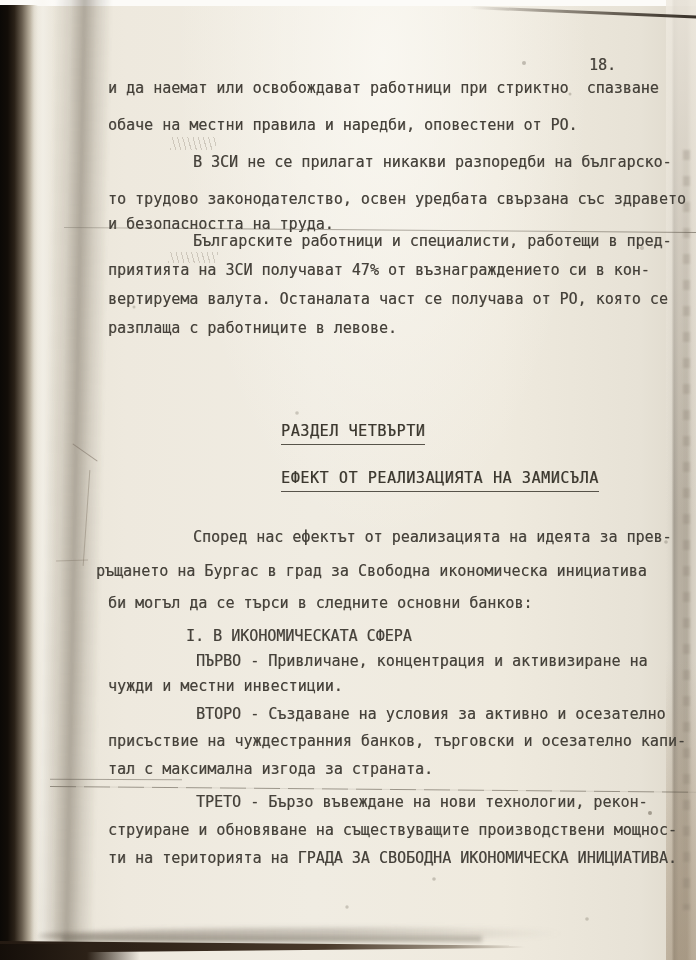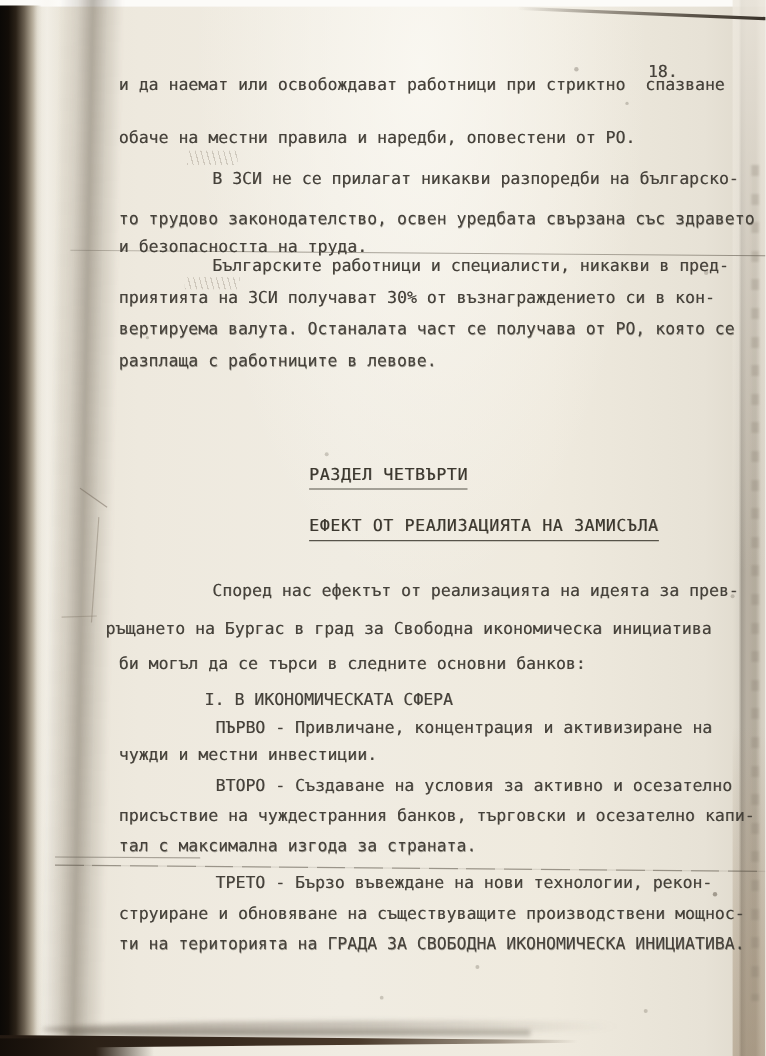--- a/index.html
+++ b/index.html
@@ -106,27 +106,27 @@
   <div class="abs pencil pencil-2"></div>
   <div class="abs bottom-smudge-1"></div>
   <div class="abs bottom-smudge-2"></div>
   <div class="abs bottom-wedge"></div>
   <div class="abs bottom-corner"></div>
   <div class="abs specks"></div>
 
   <div>
     <div class="page-number" style="left:589px;top:56px">18.</div>
 
-    <div class="tline" style="left:108px;top:68px">и да наемат или освобождават работници при стриктно  спазване</div>
+    <div class="tline" style="left:108px;top:79px">и да наемат или освобождават работници при стриктно  спазване</div>
     <div class="tline" style="left:108px;top:116px">обаче на местни правила и наредби, оповестени от РО.</div>
     <div class="tline" style="left:193px;top:153px">В ЗСИ не се прилагат никакви разпоредби на българско-</div>
     <div class="tline" style="left:108px;top:190px">то трудово законодателство, освен уредбата свързана със здравето</div>
     <div class="tline" style="left:108px;top:215px">и безопасността на труда.</div>
-    <div class="tline" style="left:193px;top:232px">Българските работници и специалисти, никакви в пред-</div>
-    <div class="tline" style="left:108px;top:261px">приятията на ЗСИ получават 30% от възнаграждението си в кон-</div>
+    <div class="tline" style="left:193px;top:232px">Българските работници и специалисти, работещи в пред-</div>
+    <div class="tline" style="left:108px;top:261px">приятията на ЗСИ получават 47% от възнаграждението си в кон-</div>
     <div class="tline" style="left:108px;top:290px">вертируема валута. Останалата част се получава от РО, която се</div>
     <div class="tline" style="left:108px;top:319px">разплаща с работниците в левове.</div>
 
     <div class="heading" style="left:281px;top:422px">РАЗДЕЛ ЧЕТВЪРТИ</div>
     <div class="heading" style="left:281px;top:469px">ЕФЕКТ ОТ РЕАЛИЗАЦИЯТА НА ЗАМИСЪЛА</div>
 
     <div class="tline" style="left:193px;top:528px">Според нас ефектът от реализацията на идеята за прев-</div>
     <div class="tline" style="left:96px;top:562px">ръщането на Бургас в град за Свободна икономическа инициатива</div>
     <div class="tline" style="left:108px;top:594px">би могъл да се търси в следните основни банков:</div>
     <div class="tline" style="left:186px;top:627px">I. В ИКОНОМИЧЕСКАТА СФЕРА</div>

